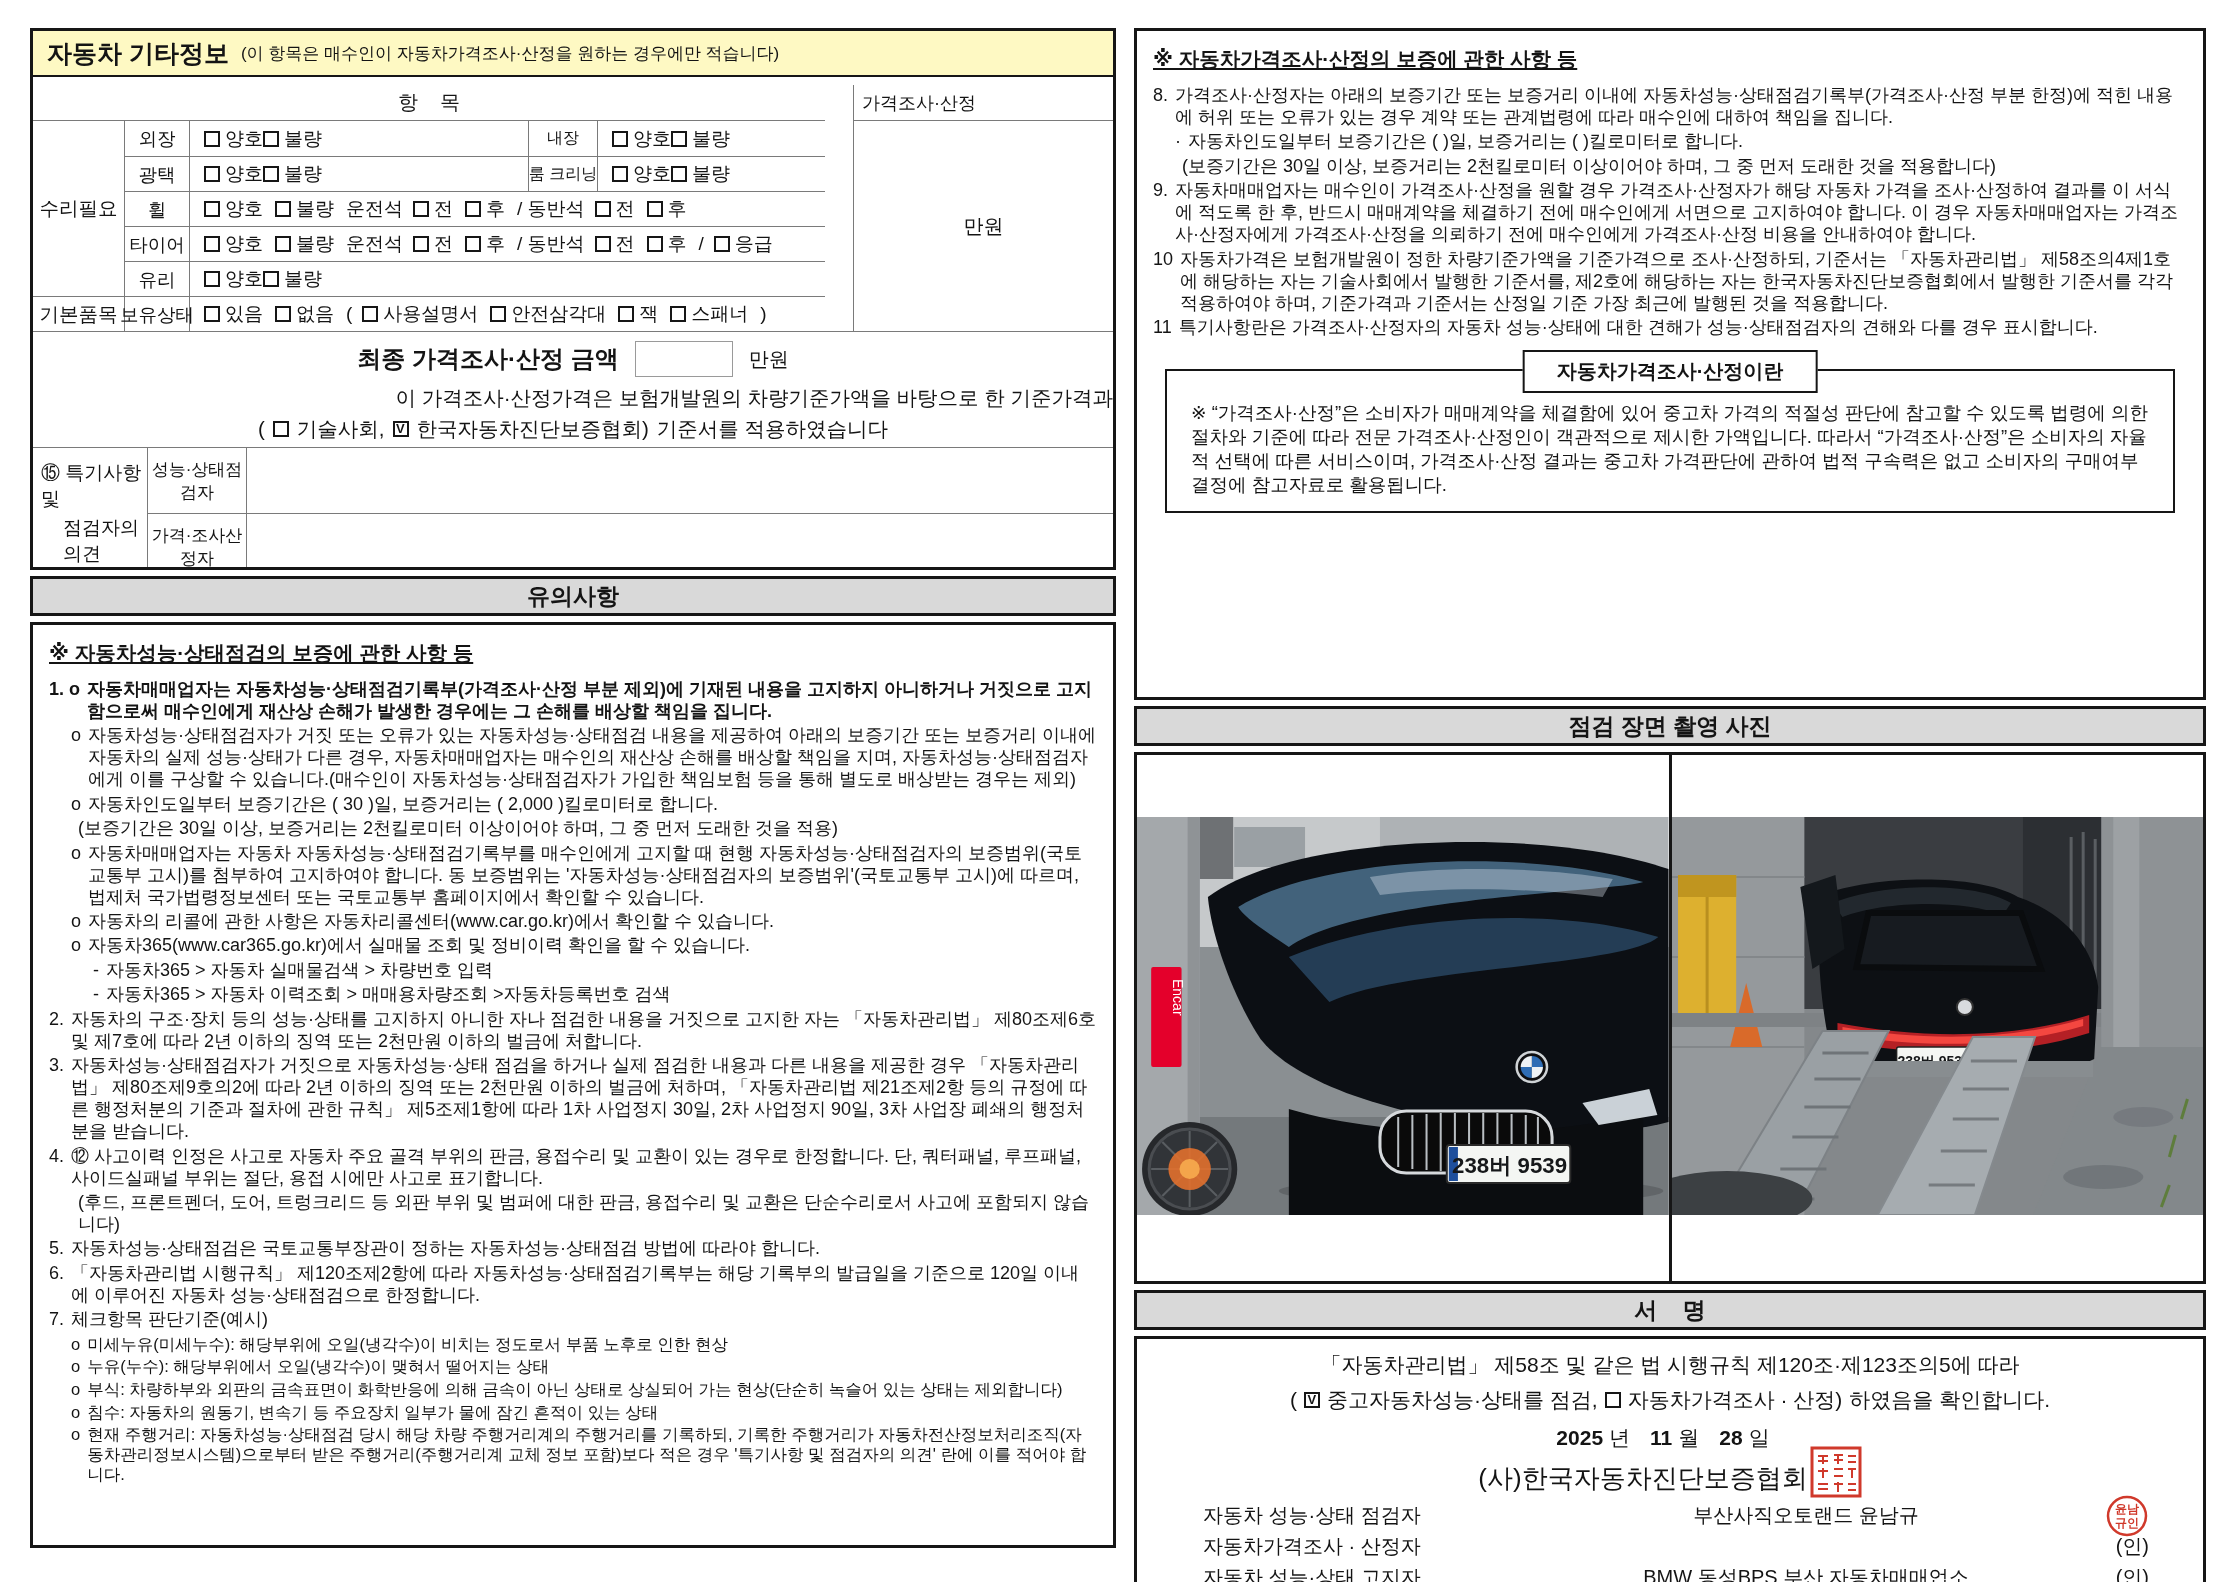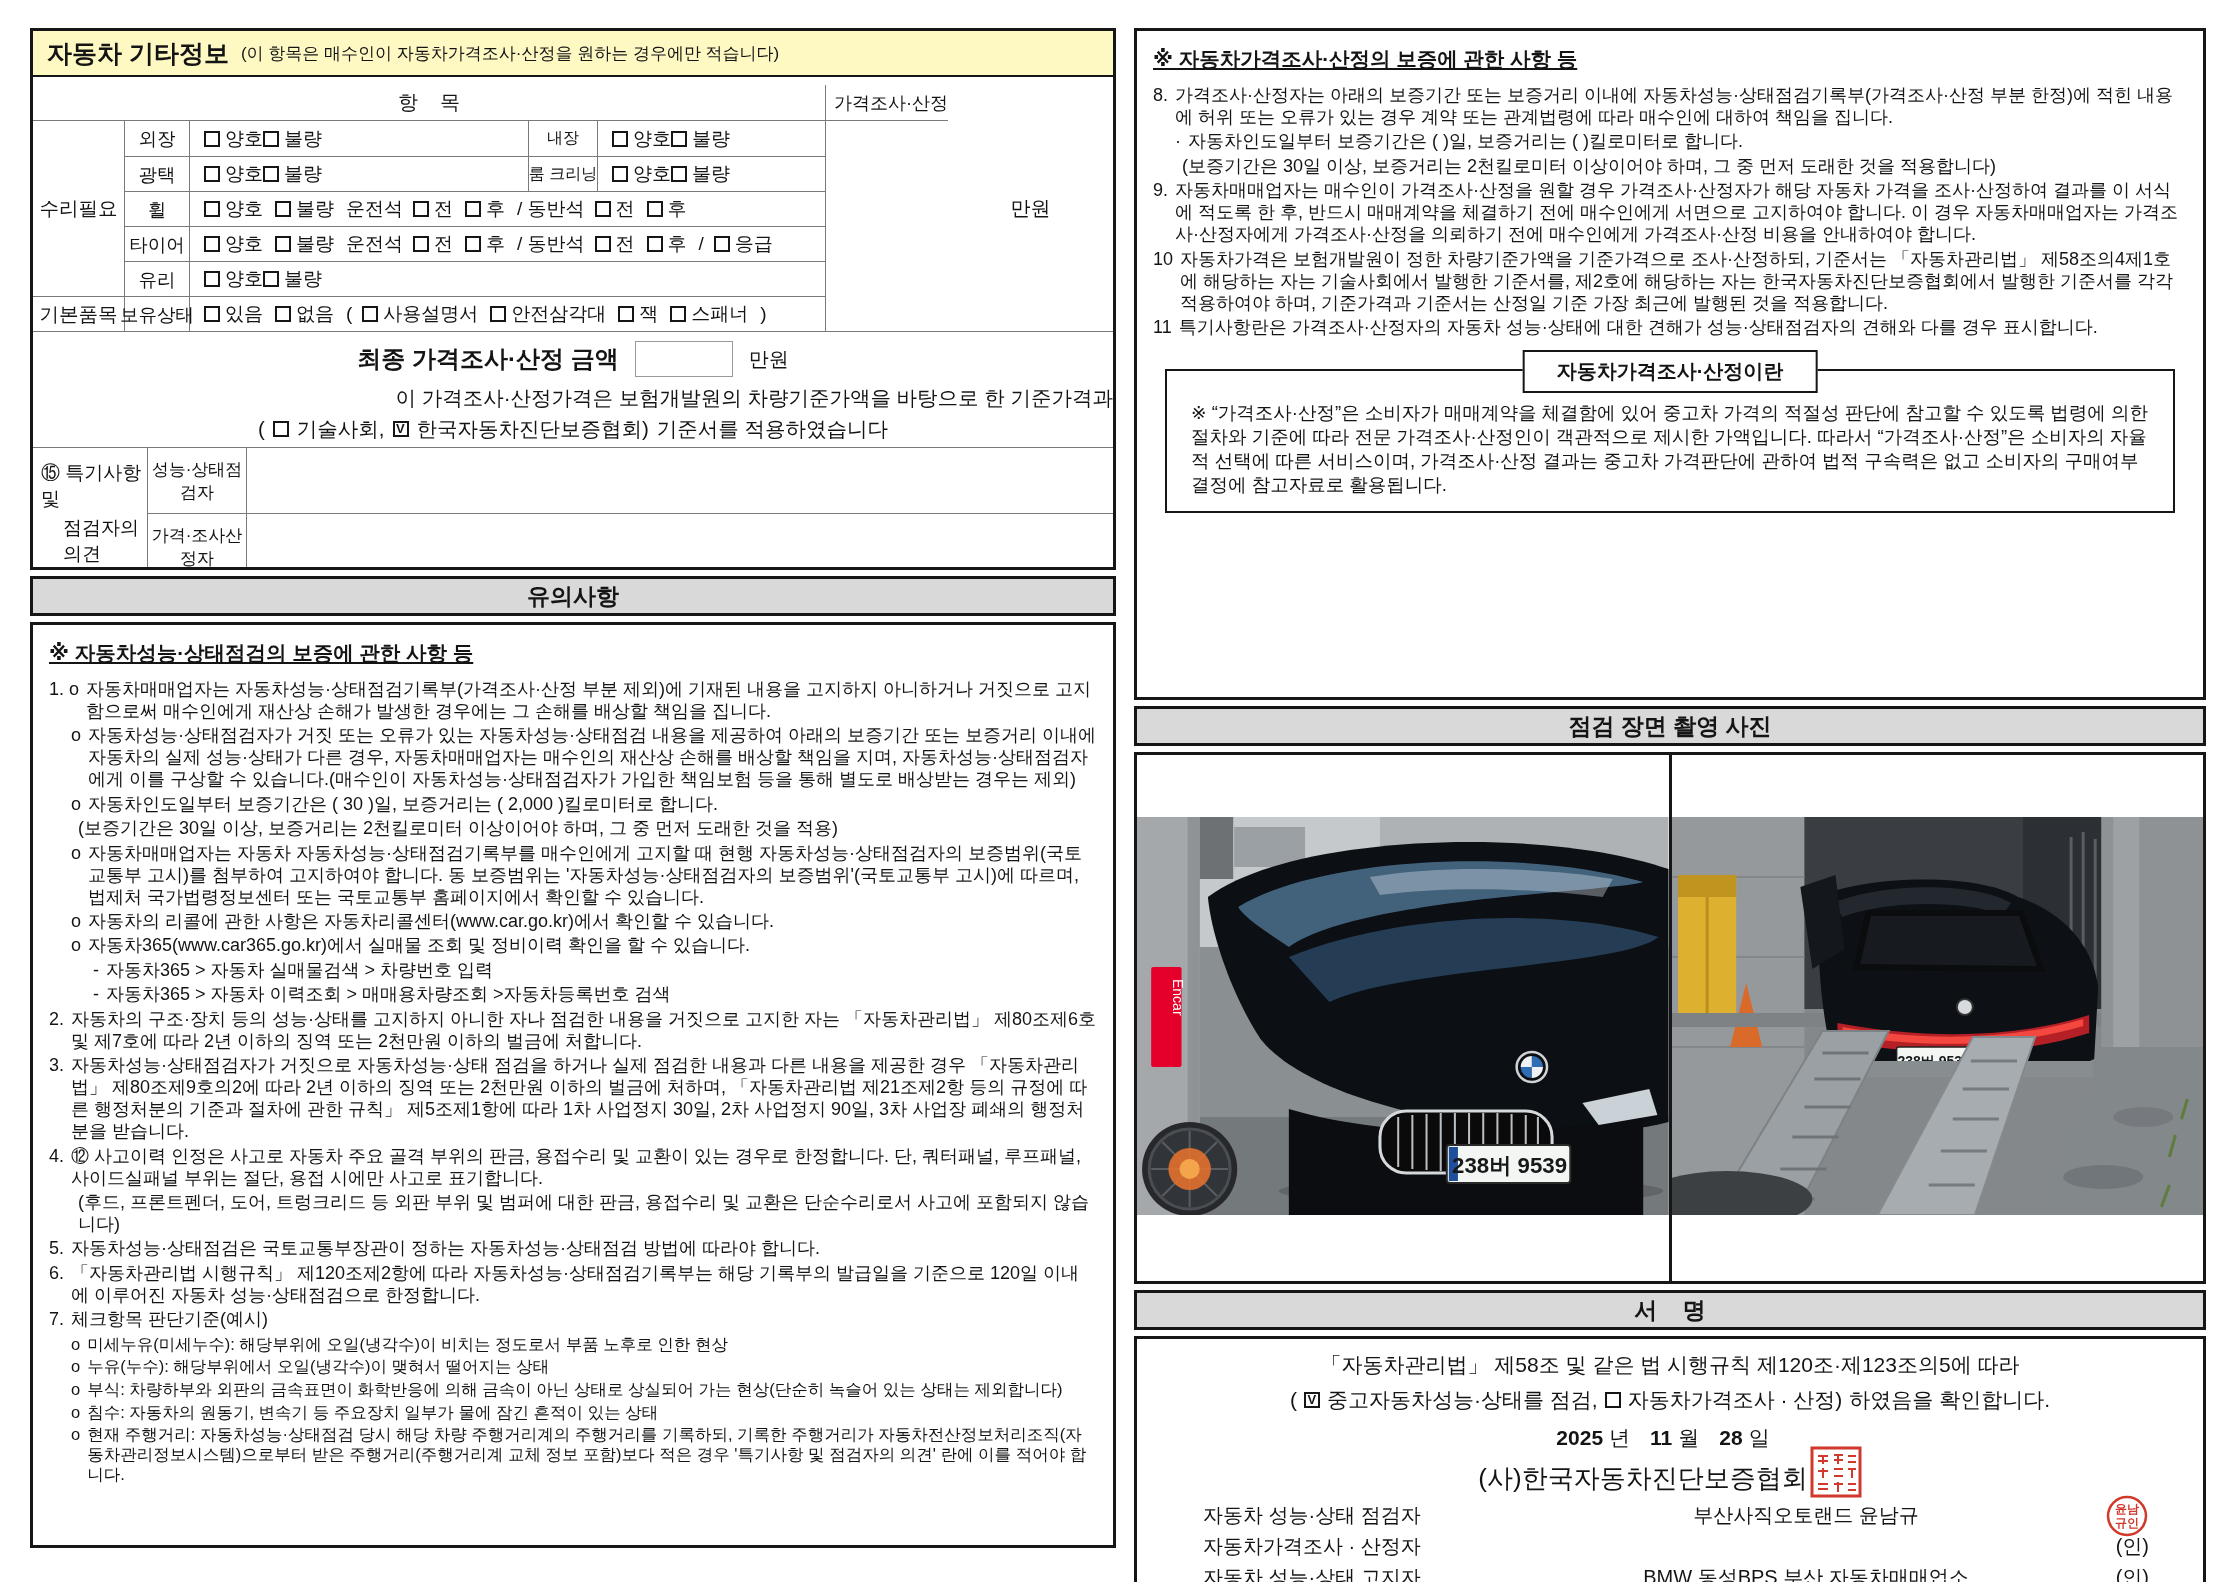--- a/index.html
+++ b/index.html
@@ -24,21 +24,21 @@
   .cB{width:65px;border-right:1px solid #7a7a7a;display:flex;align-items:center;justify-content:center;font-size:18.5px;white-space:nowrap;}
   .cM1{width:338px;display:flex;align-items:center;padding-left:14px;}
   .cL2{width:70px;border-left:1px solid #7a7a7a;border-right:1px solid #7a7a7a;display:flex;align-items:center;justify-content:center;font-size:16px;white-space:nowrap;}
   .cM2{flex:1;display:flex;align-items:center;padding-left:14px;}
   .cMf{flex:1;display:flex;align-items:center;padding-left:14px;}
   .optgrp{display:inline-flex;gap:12px;margin-right:12px;}
   .opt{display:inline-flex;align-items:center;gap:5px;font-size:19px;white-space:nowrap;}
   .cb{display:inline-block;width:16px;height:16px;border:2px solid #161616;background:#fff;box-sizing:border-box;position:relative;flex:0 0 auto;}
   .cb.chk::after{content:"V";position:absolute;left:1.5px;top:-2.5px;font-size:13px;font-weight:bold;color:#141414;}
   .sep{font-size:19px;margin-right:10px;white-space:nowrap;}
-  .pcol{position:absolute;top:0;right:0;width:288px;height:246px;border-left:1px solid #7a7a7a;display:flex;box-sizing:border-box;}
+  .pcol{position:absolute;top:0;right:0;width:260px;height:246px;border-left:1px solid #7a7a7a;display:flex;flex-direction:column;box-sizing:border-box;}
   .ph{height:36px;border-bottom:1px solid #7a7a7a;display:flex;align-items:center;padding-left:8px;font-size:18px;box-sizing:border-box;}
   .pv{flex:1;display:flex;align-items:center;justify-content:center;font-size:20px;}
   .finalcell{padding:6px 0 4px;}
   .fline{display:flex;align-items:center;justify-content:center;gap:16px;height:42px;}
   .fl{font-size:24px;font-weight:bold;}
   .fbox{width:96px;height:34px;border:1px solid #9a9a9a;display:inline-block;}
   .fu{font-size:20px;}
   .bline1{text-align:right;font-size:20.5px;margin-top:4px;}
   .bline2{display:flex;align-items:center;justify-content:center;gap:8px;font-size:20.5px;margin-top:3px;}
   .specialrow{border-top:1px solid #7a7a7a;display:flex;height:131px;}
@@ -321,21 +321,21 @@
         <div></div>
       </div>
     </div>
   </div>
 
   <div class="gbar">유의사항</div>
 
   <div class="box nbox">
     <div class="nheading">※ 자동차성능·상태점검의 보증에 관한 사항 등</div>
     <div class="nlist">
-        <div class="nli" style="padding-left: 0px;">
+        <div class="nli" style="padding-left: 0px; font-weight: bold;">
           <span class="nn">1. ο</span>
           <span class="nt">자동차매매업자는 자동차성능·상태점검기록부(가격조사·산정 부분 제외)에 기재된 내용을 고지하지 아니하거나 거짓으로 고지함으로써 매수인에게 재산상 손해가 발생한 경우에는 그 손해를 배상할 책임을 집니다.</span>
         </div>
         <div class="nli" style="padding-left: 22px;">
           <span class="nn">ο</span>
           <span class="nt">자동차성능·상태점검자가 거짓 또는 오류가 있는 자동차성능·상태점검 내용을 제공하여 아래의 보증기간 또는 보증거리 이내에 자동차의 실제 성능·상태가 다른 경우, 자동차매매업자는 매수인의 재산상 손해를 배상할 책임을 지며, 자동차성능·상태점검자에게 이를 구상할 수 있습니다.(매수인이 자동차성능·상태점검자가 가입한 책임보험 등을 통해 별도로 배상받는 경우는 제외)</span>
         </div>
         <div class="nli" style="padding-left: 22px;">
           <span class="nn">ο</span>
           <span class="nt">자동차인도일부터 보증기간은 (  30  )일, 보증거리는 (  2,000  )킬로미터로 합니다.</span>

